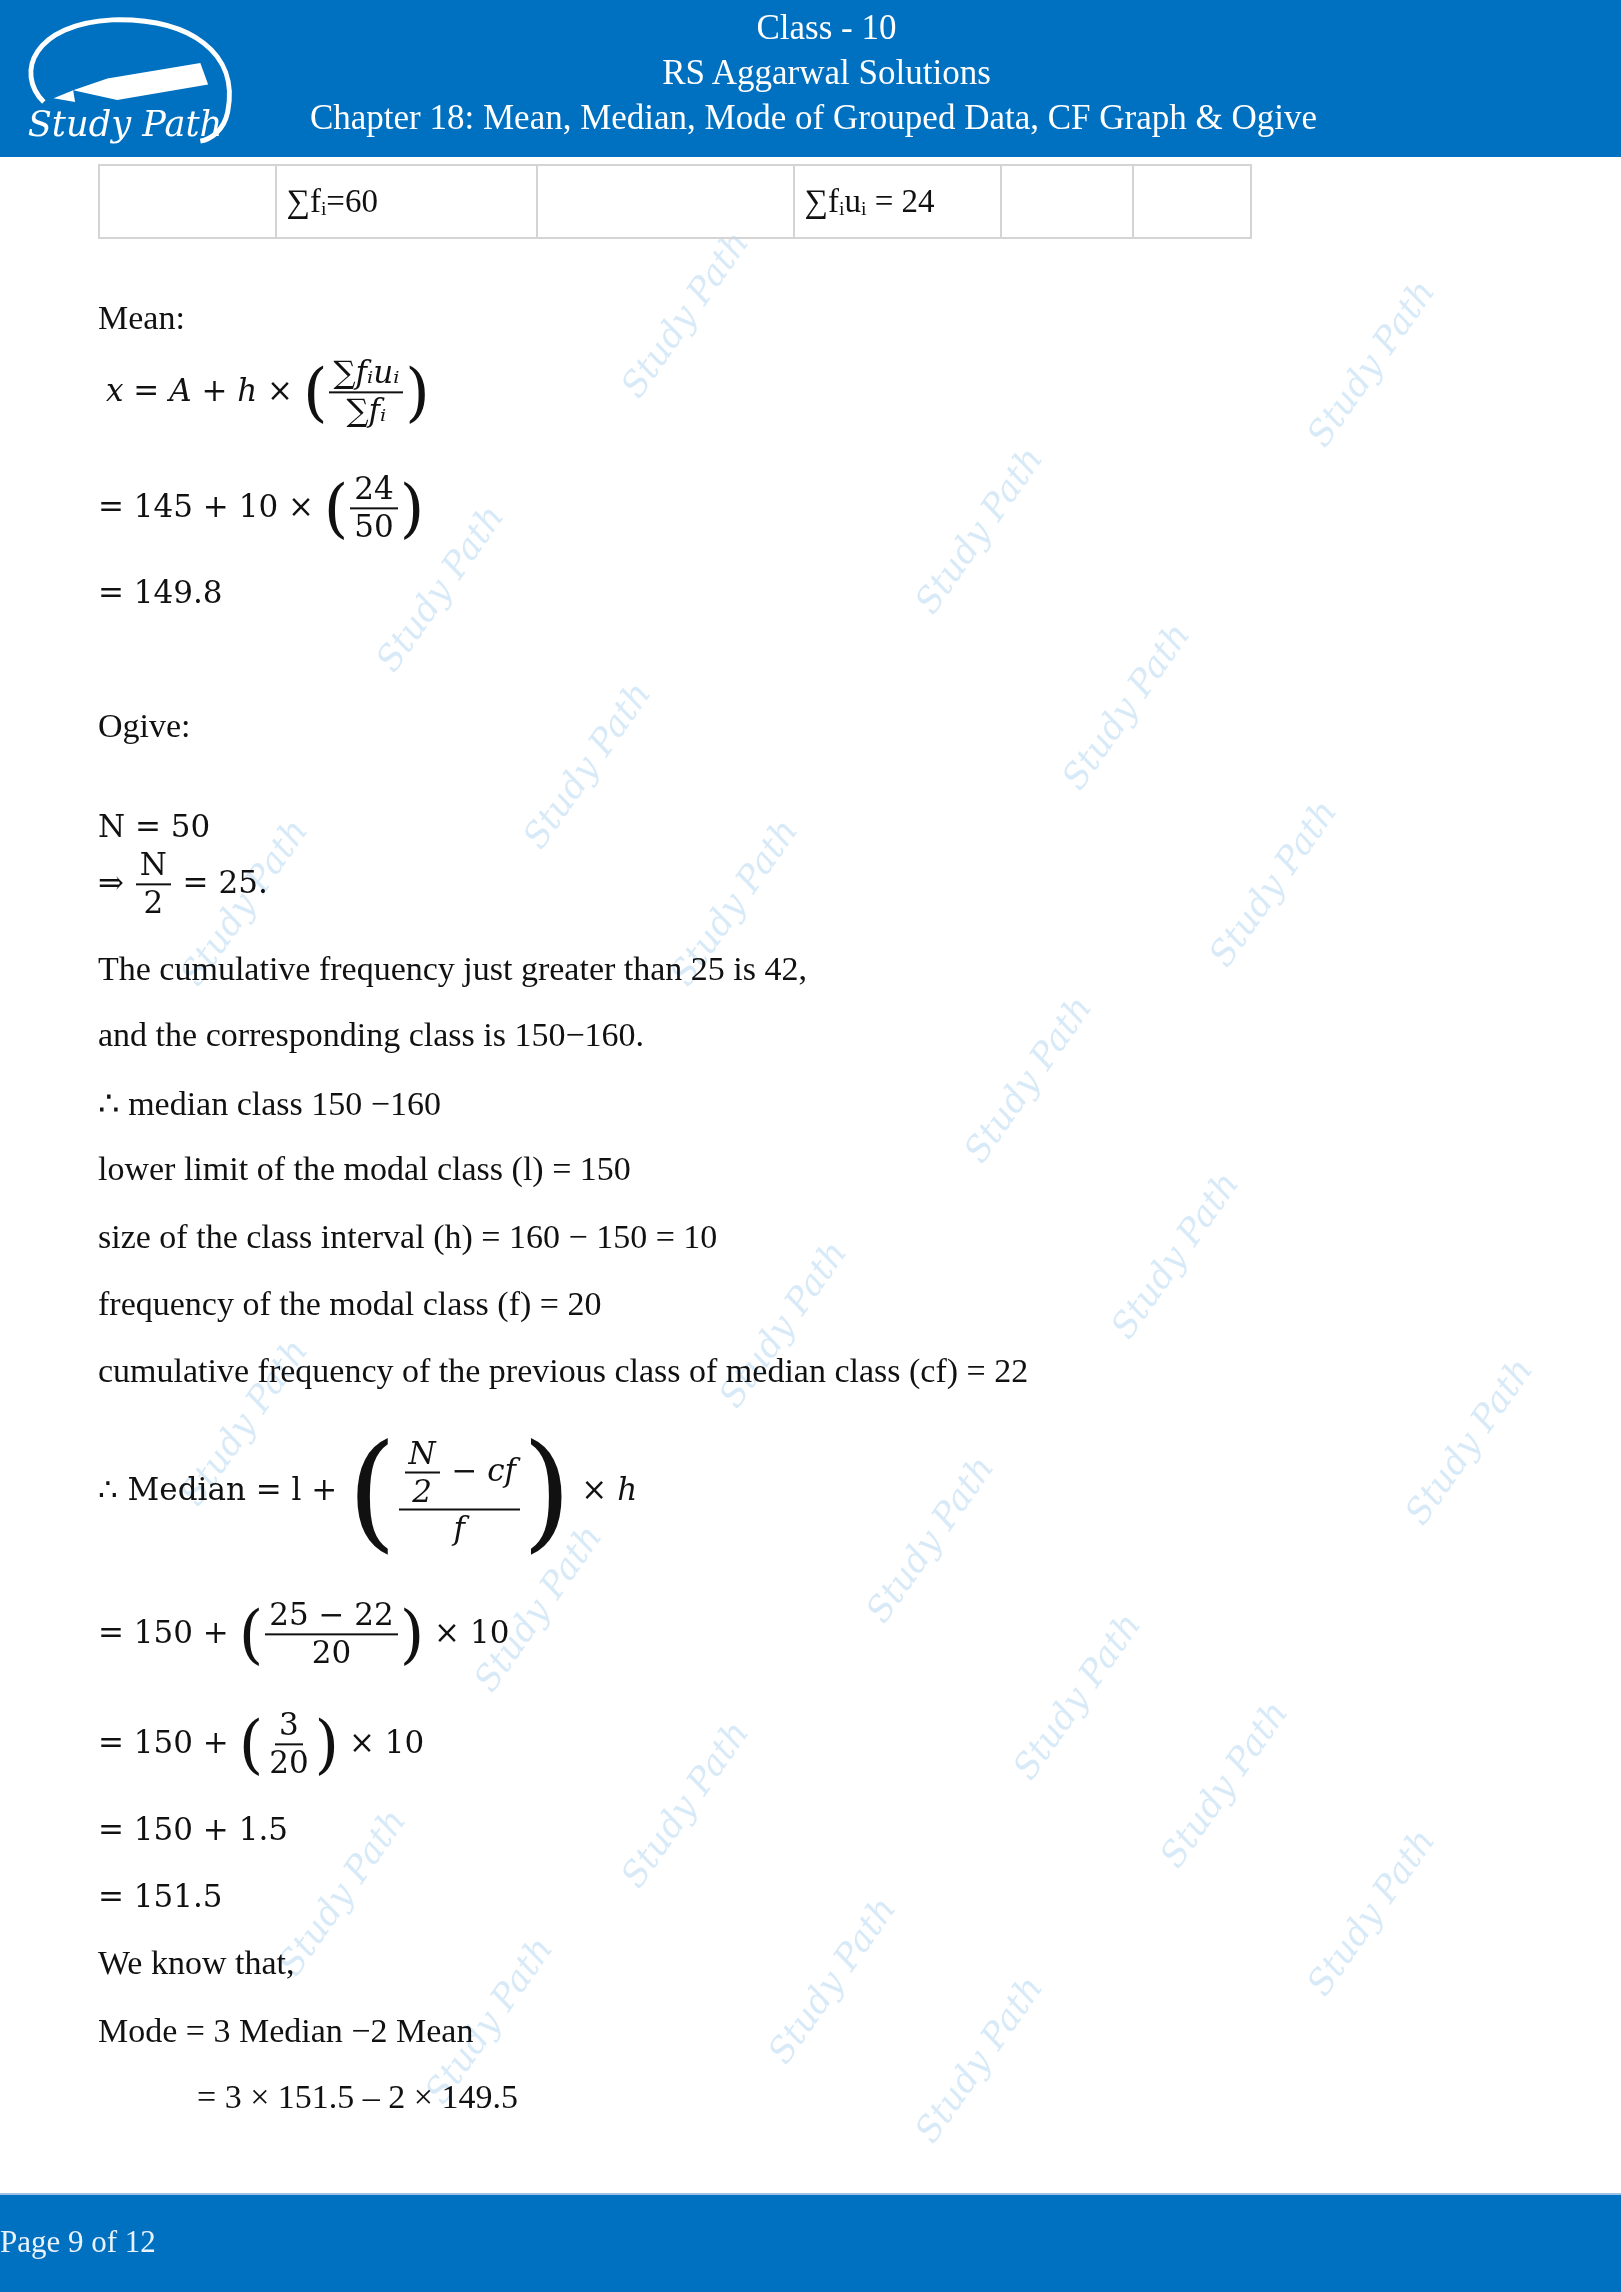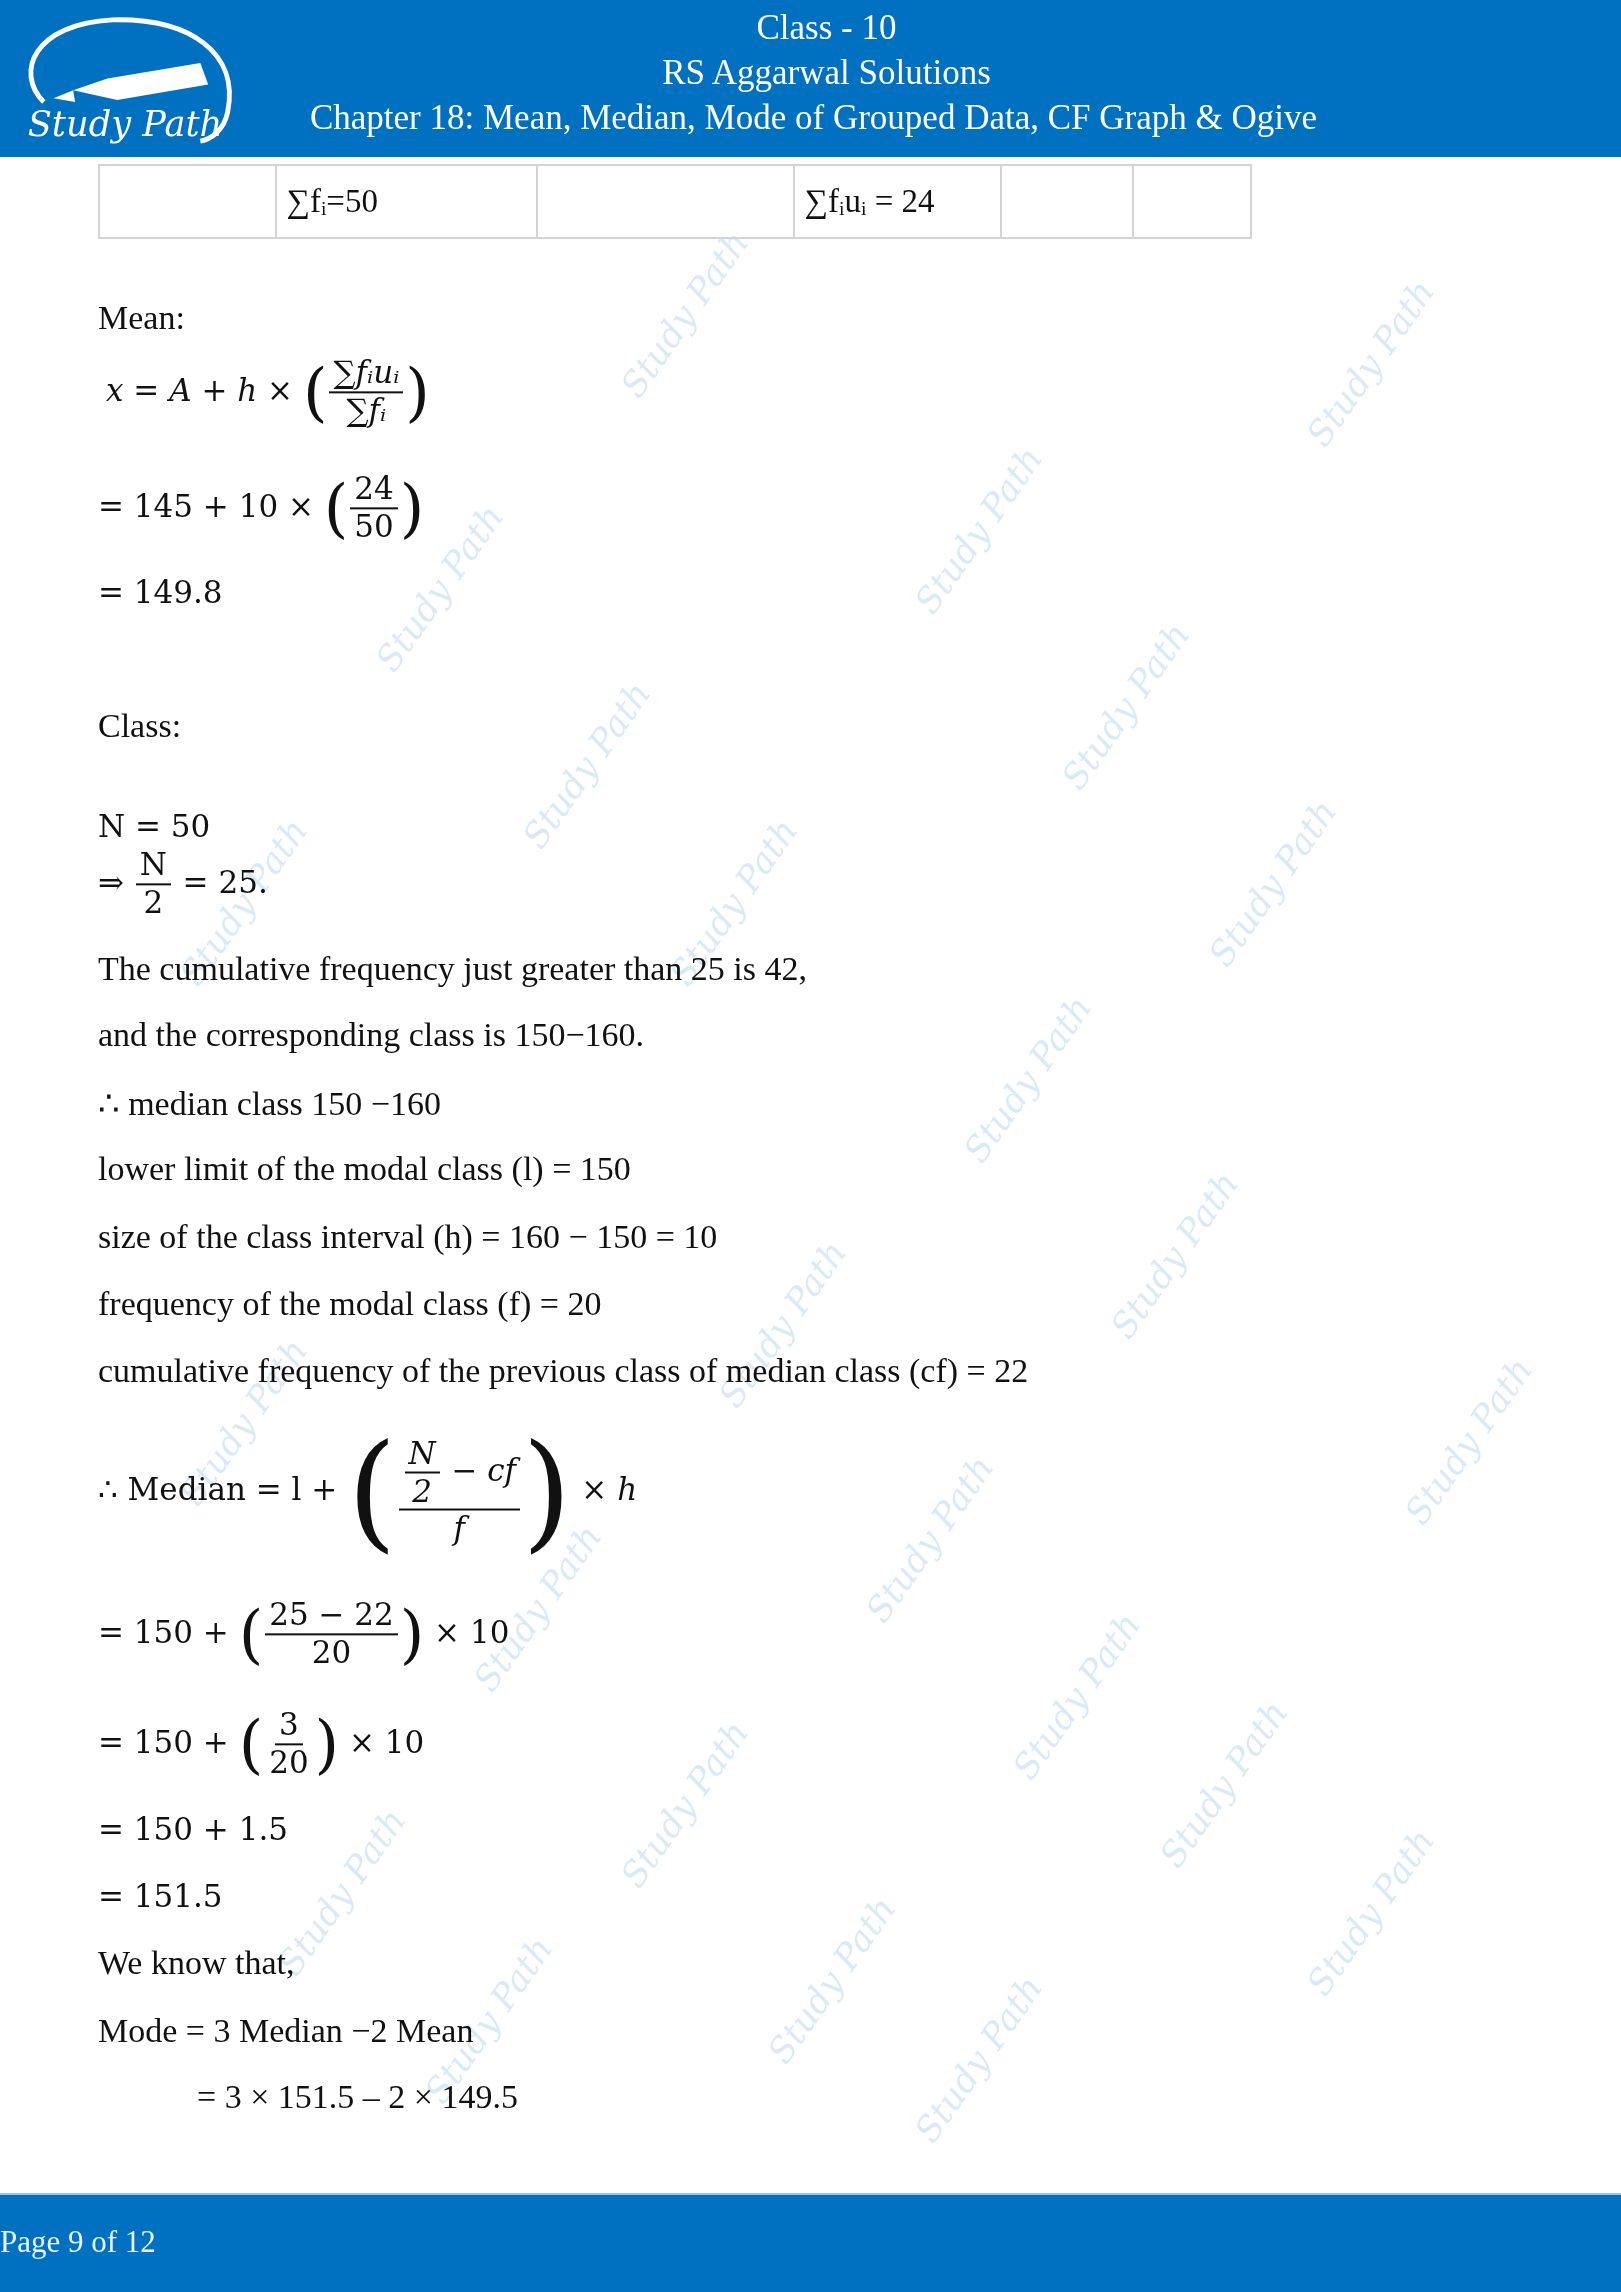--- a/index.html
+++ b/index.html
@@ -65,21 +65,21 @@
 <div class="wm" style="left:245px;top:1872px;">Study Path</div>
 <div class="wm" style="left:1274px;top:1892px;">Study Path</div>
 <div class="wm" style="left:735px;top:1960px;">Study Path</div>
 <div class="wm" style="left:392px;top:2000px;">Study Path</div>
 <div class="wm" style="left:882px;top:2039px;">Study Path</div>
 
 <table class="sum">
   <tbody>
       <tr>
     <td style="width:155px;"></td>
-    <td style="width:240px;">∑fᵢ=50</td>
+    <td style="width:240px;">∑fᵢ=60</td>
     <td style="width:235px;"></td>
     <td style="width:186px;">∑fᵢuᵢ = 24</td>
     <td style="width:110px;"></td>
     <td style="width:96px;"></td>
   </tr>
 </tbody>
   </table>
 
 <div class="t" style="top:298px;margin-top:20px;">Mean:</div>
 <div class="t mathf" style="top:392px;margin-left:8px;">
@@ -91,21 +91,21 @@
 </div>
 <div class="t mathf" style="top:508px;">
   <span>= 145 + 10 ×</span>
   <span class="paren">(</span><span class="frac">
       <span class="num">24</span>
       <span class="den">50</span>
     </span><span class="paren">)</span>
 </div>
 <div class="t mathf" style="top:592px;">= 149.8</div>
 
-<div class="t" style="top:726px;">Class:</div>
+<div class="t" style="top:726px;">Ogive:</div>
 <div class="t mathf" style="top:826px;">N = 50</div>
 <div class="t mathf" style="top:884px;">
   <span>⇒</span>
   <span class="frac">
       <span class="num">N</span>
       <span class="den">2</span>
     </span>
   <span>= 25.</span>
 </div>
 <div class="t" style="top:969px;">The cumulative frequency just greater than 25 is 42,</div>

